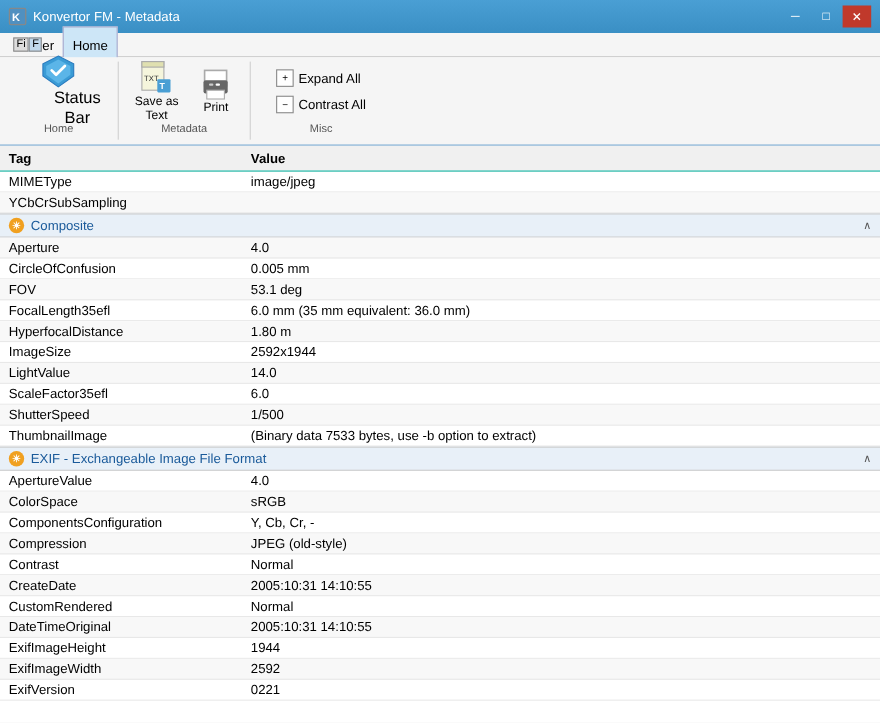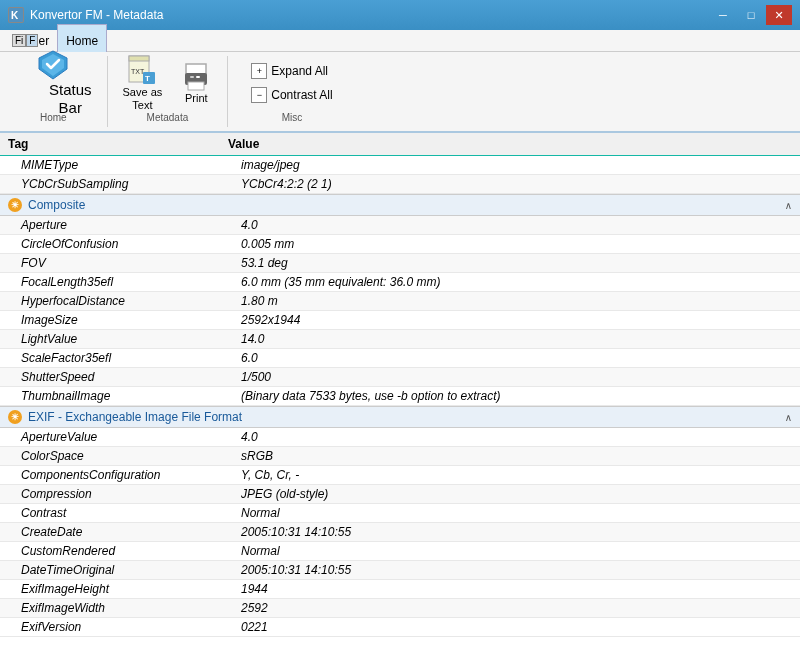--- a/index.html
+++ b/index.html
@@ -148,23 +148,22 @@
       position: sticky;
       top: 0;
       z-index: 10;
     }
     .col-tag { width: 220px; flex-shrink: 0; }
     .col-value { flex: 1; }
 
     
     .table-row {
       display: flex;
-      padding: 2px 21px;
+      padding: 2px 8px;
       border-bottom: 1px solid #e8e8e8;
-      font-style: italic;
     }
     .table-row:nth-child(even) { background: #f8f8f8; }
 
     
     .section-header {
       display: flex;
       align-items: center;
       background: #e8f0f8;
       padding: 3px 8px;
       border-bottom: 1px solid #ccc;
@@ -326,21 +325,20 @@
 </div>
 
 <div class="main-content">
 
   <div class="table-row">
     <span class="col-tag">MIMEType</span>
     <span class="col-value">image/jpeg</span>
   </div>
   <div class="table-row">
     <span class="col-tag">YCbCrSubSampling</span>
-    <span class="col-value">YCbCr4:2:2 (2 1)</span>
   </div>
 
   <div class="section-header">
     <div class="section-header-left">
       <div class="section-icon">☀</div>
       <span>Composite</span>
     </div>
     <span class="section-chevron">∧</span>
   </div>
   <div class="table-row">

